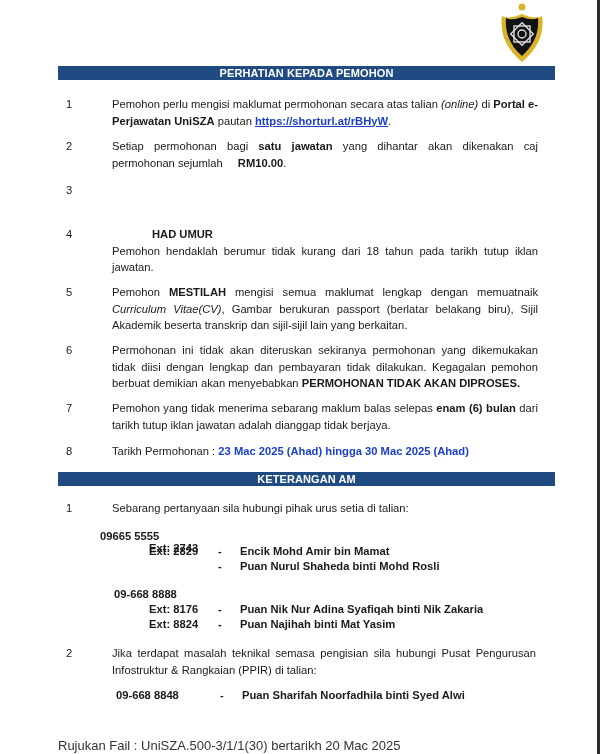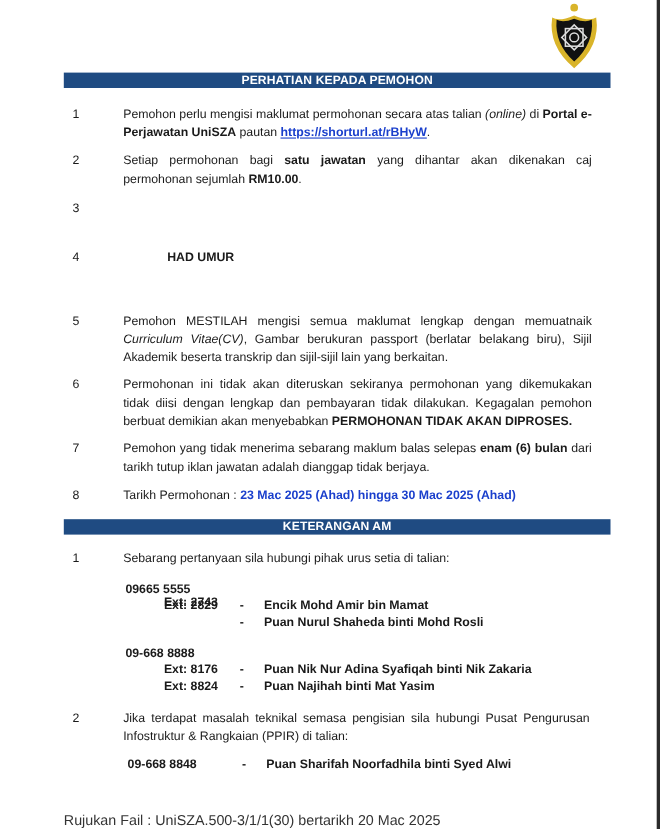--- a/index.html
+++ b/index.html
@@ -48,38 +48,39 @@
 <div id="s1">
     <div class="item" style="top: 96px;">
       <span class="num">1</span>
       <div class="body">
         <div><span>Pemohon perlu mengisi maklumat permohonan secara atas talian </span><span style="font-style: italic;">(online)</span><span> di </span><span style="font-weight: bold;">Portal e-Perjawatan UniSZA</span><span> pautan </span><a class="link">https://shorturl.at/rBHyW</a><span>.</span></div>
       </div>
     </div>
     <div class="item" style="top: 138px;">
       <span class="num">2</span>
       <div class="body">
-        <div><span>Setiap permohonan bagi </span><span style="font-weight: bold;">satu jawatan</span><span> yang dihantar akan dikenakan caj permohonan sejumlah </span><span style="font-weight: bold;">RM10.00</span><span>.</span></div>
+        <div><span>Setiap permohonan bagi </span><span style="font-weight: bold;">satu jawatan</span><span> yang dihantar akan dikenakan caj permohonan sejumlah </span><span style="font-weight: bold; margin-left: 12px;">RM10.00</span><span>.</span></div>
       </div>
     </div>
     <div class="item" style="top: 182px;">
       <span class="num">3</span>
       <div class="body">
       </div>
     </div>
     <div class="item" style="top: 226px;">
       <span class="num">4</span>
       <div class="body">
         <div style="font-weight: bold; padding-left: 40px;">HAD UMUR</div>
+        <div><span>Pemohon hendaklah berumur tidak kurang dari 18 tahun pada tarikh tutup iklan jawatan.</span></div>
       </div>
     </div>
     <div class="item" style="top: 284px;">
       <span class="num">5</span>
       <div class="body">
-        <div><span>Pemohon </span><span style="font-weight: normal;">MESTILAH</span><span> mengisi semua maklumat lengkap dengan memuatnaik </span><span style="font-style: italic;">Curriculum Vitae(CV)</span><span>, Gambar berukuran passport (berlatar belakang biru), Sijil Akademik beserta transkrip dan sijil-sijil lain yang berkaitan.</span></div>
+        <div><span>Pemohon </span><span style="font-weight: bold;">MESTILAH</span><span> mengisi semua maklumat lengkap dengan memuatnaik </span><span style="font-style: italic;">Curriculum Vitae(CV)</span><span>, Gambar berukuran passport (berlatar belakang biru), Sijil Akademik beserta transkrip dan sijil-sijil lain yang berkaitan.</span></div>
       </div>
     </div>
     <div class="item" style="top: 342px;">
       <span class="num">6</span>
       <div class="body">
         <div><span>Permohonan ini tidak akan diteruskan sekiranya permohonan yang dikemukakan tidak diisi dengan lengkap dan pembayaran tidak dilakukan. Kegagalan pemohon berbuat demikian akan menyebabkan </span><span style="font-weight: bold;">PERMOHONAN TIDAK AKAN DIPROSES.</span></div>
       </div>
     </div>
     <div class="item" style="top: 400px;">
       <span class="num">7</span>
@@ -95,21 +96,21 @@
     </div>
   </div>
 
 <div class="banner" style="top:472px">KETERANGAN AM</div>
 
 <div class="item" style="top:500px">
   <span class="num">1</span>
   <div class="body">Sebarang pertanyaan sila hubungi pihak urus setia di talian:</div>
 </div>
 
-<div class="contact" style="top:529px;left:114px">09665 5555</div>
+<div class="contact" style="top:529px;left:100px">09665 5555</div>
 <div>
   <div class="contact c-ext" style="top:544px">Ext: 2829</div>
   <div class="contact c-dash" style="top:544px">-</div>
   <div class="contact c-name" style="top:544px">Encik Mohd Amir bin Mamat</div>
 </div>
 <div>
   <div class="contact c-ext" style="top:541px">Ext: 2743</div>
   <div class="contact c-dash" style="top:559px">-</div>
   <div class="contact c-name" style="top:559px">Puan Nurul Shaheda binti Mohd Rosli</div>
 </div>

